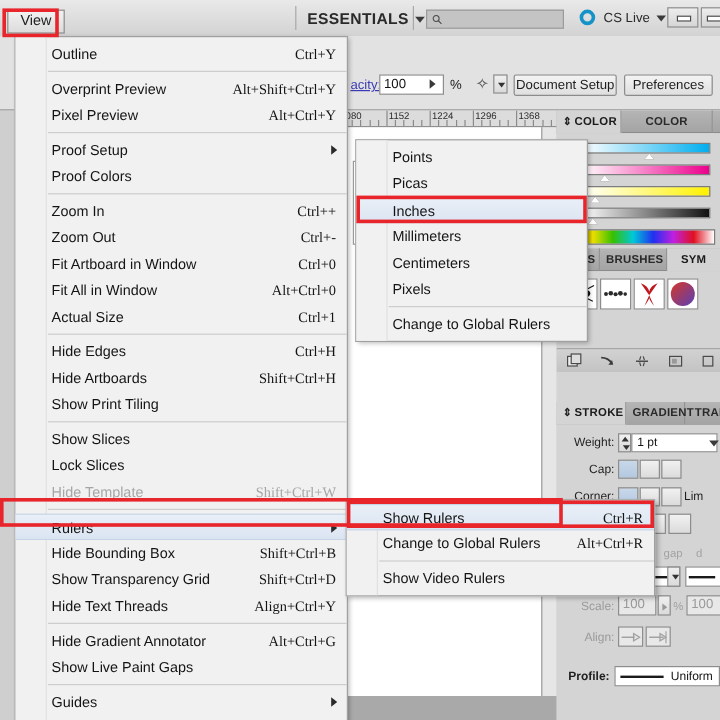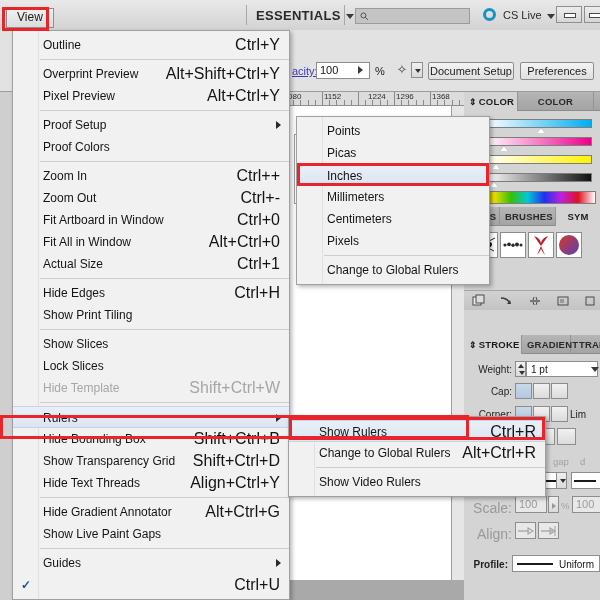--- a/index.html
+++ b/index.html
@@ -202,21 +202,21 @@
     position: absolute; top: 0; width: 26px; height: 26px;
     background: #fff; border: 1px solid #8c8c8c;
     overflow: hidden;
   }
   .panel-toolrow {
     position: absolute; left: 0; width: 136px; height: 20px;
     background: linear-gradient(#d2d2d2,#c3c3c3);
     border-top: 1px solid #a6a6a6;
   }
   .lblR { position: absolute; font-size: 10px; color: #1f1f1f; text-align: right; }
-  .lblRd { position: absolute; font-size: 14px; color: #9a9a9a; text-align: right; }
+  .lblRd { position: absolute; font-size: 10px; color: #9a9a9a; text-align: right; }
   .sel-field {
     position: absolute; background: #fff; border: 1px solid #8d8d8d;
     font-size: 10px; color: #141414; line-height: 15px; padding-left: 4px;
   }
   .sq-btn {
     position: absolute; width: 17px; height: 16px;
     background: linear-gradient(#f1f1f1,#dbdbdb);
     border: 1px solid #8d8d8d;
   }
   .sq-btn.sel { background: linear-gradient(#c9d8ea,#b3c8e0); }
@@ -241,21 +241,21 @@
     white-space: nowrap;
   }
   .mi.dis { color: #a6a6a6; }
   .mi.hl {
     background: linear-gradient(#e9eff7,#dbe5f2);
     border-top: 1px solid #c6d4e8;
     border-bottom: 1px solid #c6d4e8;
   }
   .mi .acc {
     position: absolute; right: 9px; top: 0;
-    font-size: 16px; color: #141414;
+    font-size: 12px; color: #141414; font-family: Liberation Serif, serif;
   }
   .mi.dis .acc { color: #a6a6a6; }
   .mi .arrow {
     position: absolute; right: 8px; top: 7px;
     width: 0; height: 0;
     border-top: 4px solid transparent;
     border-bottom: 4px solid transparent;
     border-left: 5px solid #2a2a2a;
   }
   .mi .check {
@@ -321,21 +321,21 @@
           <div class="ruler-min" style="left: 14.4px;"></div>
           <div class="ruler-min" style="left: 21.6px;"></div>
           <div class="ruler-min" style="left: 28.8px;"></div>
           <div class="ruler-maj" style="left: 36px;"></div>
           <div class="ruler-num" style="left: 38px;">1152</div>
           <div class="ruler-min" style="left: 43.2px;"></div>
           <div class="ruler-min" style="left: 50.4px;"></div>
           <div class="ruler-min" style="left: 57.6px;"></div>
           <div class="ruler-min" style="left: 64.8px;"></div>
           <div class="ruler-maj" style="left: 72px;"></div>
-          <div class="ruler-num" style="left: 74px; padding-left: 8px;">1224</div>
+          <div class="ruler-num" style="left: 74px;">1224</div>
           <div class="ruler-min" style="left: 79.2px;"></div>
           <div class="ruler-min" style="left: 86.4px;"></div>
           <div class="ruler-min" style="left: 93.6px;"></div>
           <div class="ruler-min" style="left: 100.8px;"></div>
           <div class="ruler-maj" style="left: 108px;"></div>
           <div class="ruler-num" style="left: 110px;">1296</div>
           <div class="ruler-min" style="left: 115.2px;"></div>
           <div class="ruler-min" style="left: 122.4px;"></div>
           <div class="ruler-min" style="left: 129.6px;"></div>
           <div class="ruler-min" style="left: 136.8px;"></div>
@@ -548,20 +548,21 @@
         <div class="mi"><span>Proof Setup</span><span class="arrow"></span></div>
         <div class="mi"><span>Proof Colors</span></div>
         <div class="msep"></div>
         <div class="mi"><span>Zoom In</span><span class="acc">Ctrl++</span></div>
         <div class="mi"><span>Zoom Out</span><span class="acc">Ctrl+-</span></div>
         <div class="mi"><span>Fit Artboard in Window</span><span class="acc">Ctrl+0</span></div>
         <div class="mi"><span>Fit All in Window</span><span class="acc">Alt+Ctrl+0</span></div>
         <div class="mi"><span>Actual Size</span><span class="acc">Ctrl+1</span></div>
         <div class="msep"></div>
         <div class="mi"><span>Hide Edges</span><span class="acc">Ctrl+H</span></div>
+        <div class="mi"><span>Hide Artboards</span><span class="acc">Shift+Ctrl+H</span></div>
         <div class="mi"><span>Show Print Tiling</span></div>
         <div class="msep"></div>
         <div class="mi"><span>Show Slices</span></div>
         <div class="mi"><span>Lock Slices</span></div>
         <div class="mi dis"><span>Hide Template</span><span class="acc">Shift+Ctrl+W</span></div>
         <div class="msep"></div>
         <div class="mi hl"><span>Rulers</span><span class="arrow"></span></div>
         <div class="mi"><span>Hide Bounding Box</span><span class="acc">Shift+Ctrl+B</span></div>
         <div class="mi"><span>Show Transparency Grid</span><span class="acc">Shift+Ctrl+D</span></div>
         <div class="mi"><span>Hide Text Threads</span><span class="acc">Align+Ctrl+Y</span></div>

